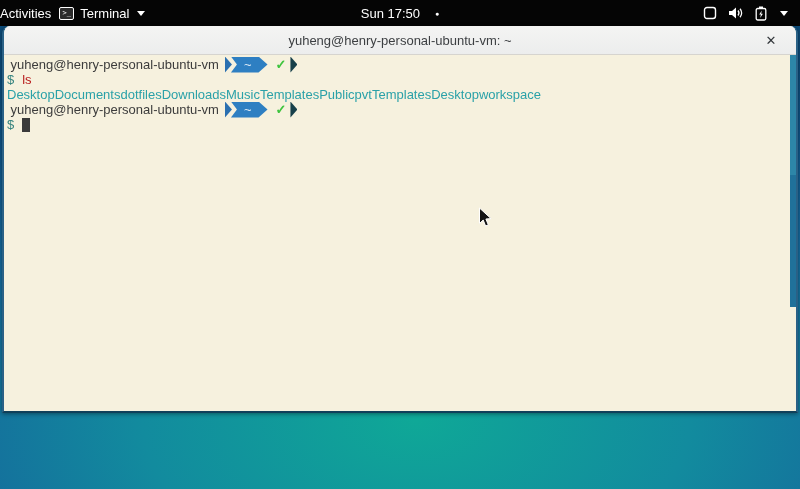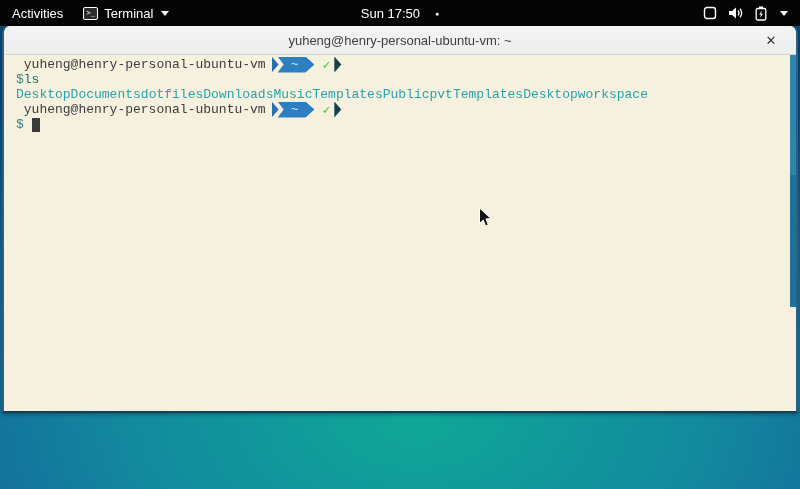--- a/index.html
+++ b/index.html
@@ -11,21 +11,21 @@
         #0fa897 0%, #128b9e 38%, #15699c 68%, #0e5183 88%, #0c4a77 100%);
     position:relative;
   }
 
   
   .topbar {
     position:absolute; top:0; left:0; width:800px; height:26px;
     background:#050505; color:#fff; display:flex; align-items:center;
     font-size:13px;
   }
-  .activities { padding:0 12px; height:100%; display:flex; align-items:center; font-weight:500; }
+  .activities { padding:0 0; height:100%; display:flex; align-items:center; font-weight:500; }
   .appmenu { display:flex; align-items:center; gap:6px; padding:0 8px; height:100%; }
   .term-icon {
     width:15px; height:13px; border:1px solid #fff; border-radius:2px;
     background:#2d2d2d; color:#fff; font-family:"DejaVu Sans Mono", monospace;
     font-size:7px; line-height:11px; text-align:center; display:block;
   }
   .caret-down {
     width:0; height:0; border-left:4px solid transparent; border-right:4px solid transparent;
     border-top:5px solid #fff; display:inline-block; margin-left:2px;
   }
@@ -58,22 +58,22 @@
   }
   .close-btn {
     position:absolute; right:14px; top:0; height:29px; width:22px;
     display:flex; align-items:center; justify-content:center;
     font-size:13px; color:#33373b; cursor:default;
   }
 
   
   .content {
     position:relative; height:252px;
-    background:#f6f1de; padding:2px 10px 0 12px;
-    font-family:Liberation Mono, monospace; font-size:13px; color:#3c3c3c;
+    background:#f6f1de; padding:2px 10px 0 3px;
+    font-family:Liberation Sans, sans-serif; font-size:13px; color:#3c3c3c;
   }
   .tline { height:15px; display:flex; align-items:center; white-space:pre; }
   .userhost { color:#3c3c3c; }
 
   .chev { display:inline-block; width:7px; height:16px; margin-left:6px; 
           clip-path:polygon(0 0,100% 50%,0 100%); }
   .chev-blue { background:#2a6fb0; }
   .chev-dark { background:#17404a; margin-left:4px; }
 
   .seg { display:inline-block; height:16px; line-height:16px; margin-left:-1px; }
@@ -81,21 +81,21 @@
     background:#2e7fc2; color:#ddebf7; padding:0 16px 0 13px;
     clip-path:polygon(0 0, calc(100% - 9px) 0, 100% 50%, calc(100% - 9px) 100%, 0 100%, 6px 50%);
   }
   .seg-dark {
     background:#17404a; color:#f1ecd8; padding:0 20px 0 15px; letter-spacing:.5px;
     clip-path:polygon(0 0, calc(100% - 10px) 0, 100% 50%, calc(100% - 10px) 100%, 0 100%, 6px 50%);
   }
   .check { color:#3ec43e; font-weight:bold; margin-left:8px; }
 
   .dollar { color:#35837f; }
-  .cmd { color:#0f766e; }
+  .cmd { color:#b91c1c; margin-left:8px; }
   .ls-line { display:flex; height:15px; align-items:center; }
   .ls-line span { color:#2aa1a8; }
   .cursor-block { display:inline-block; width:8px; height:14px; background:#3a3a3a; margin-left:8px; }
 
   .scrollbar {
     position:absolute; right:0; top:0; bottom:0; width:6px;
     background:linear-gradient(#2d86a8 0 120px, #20719a 120px 100%);
   }
 
   

